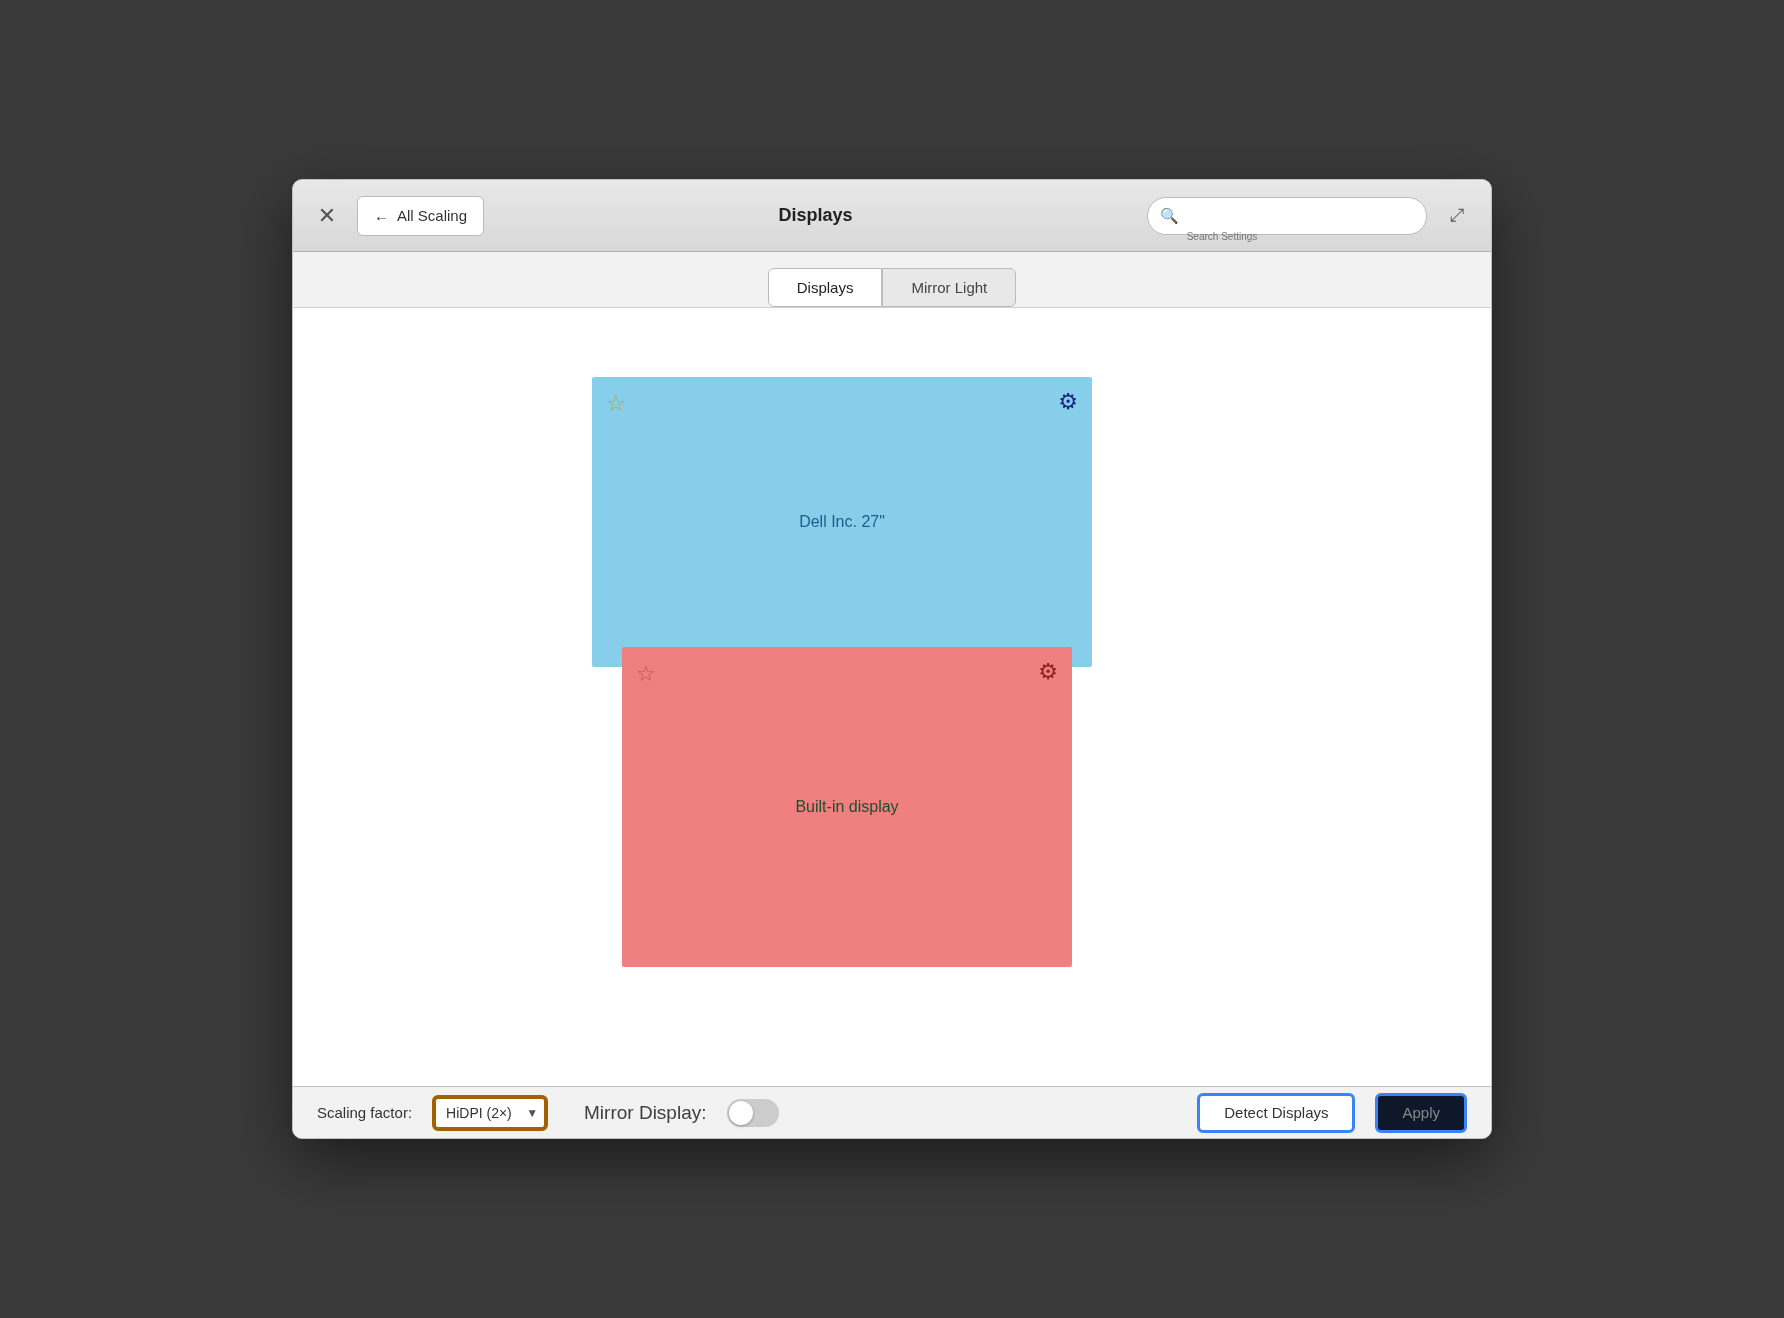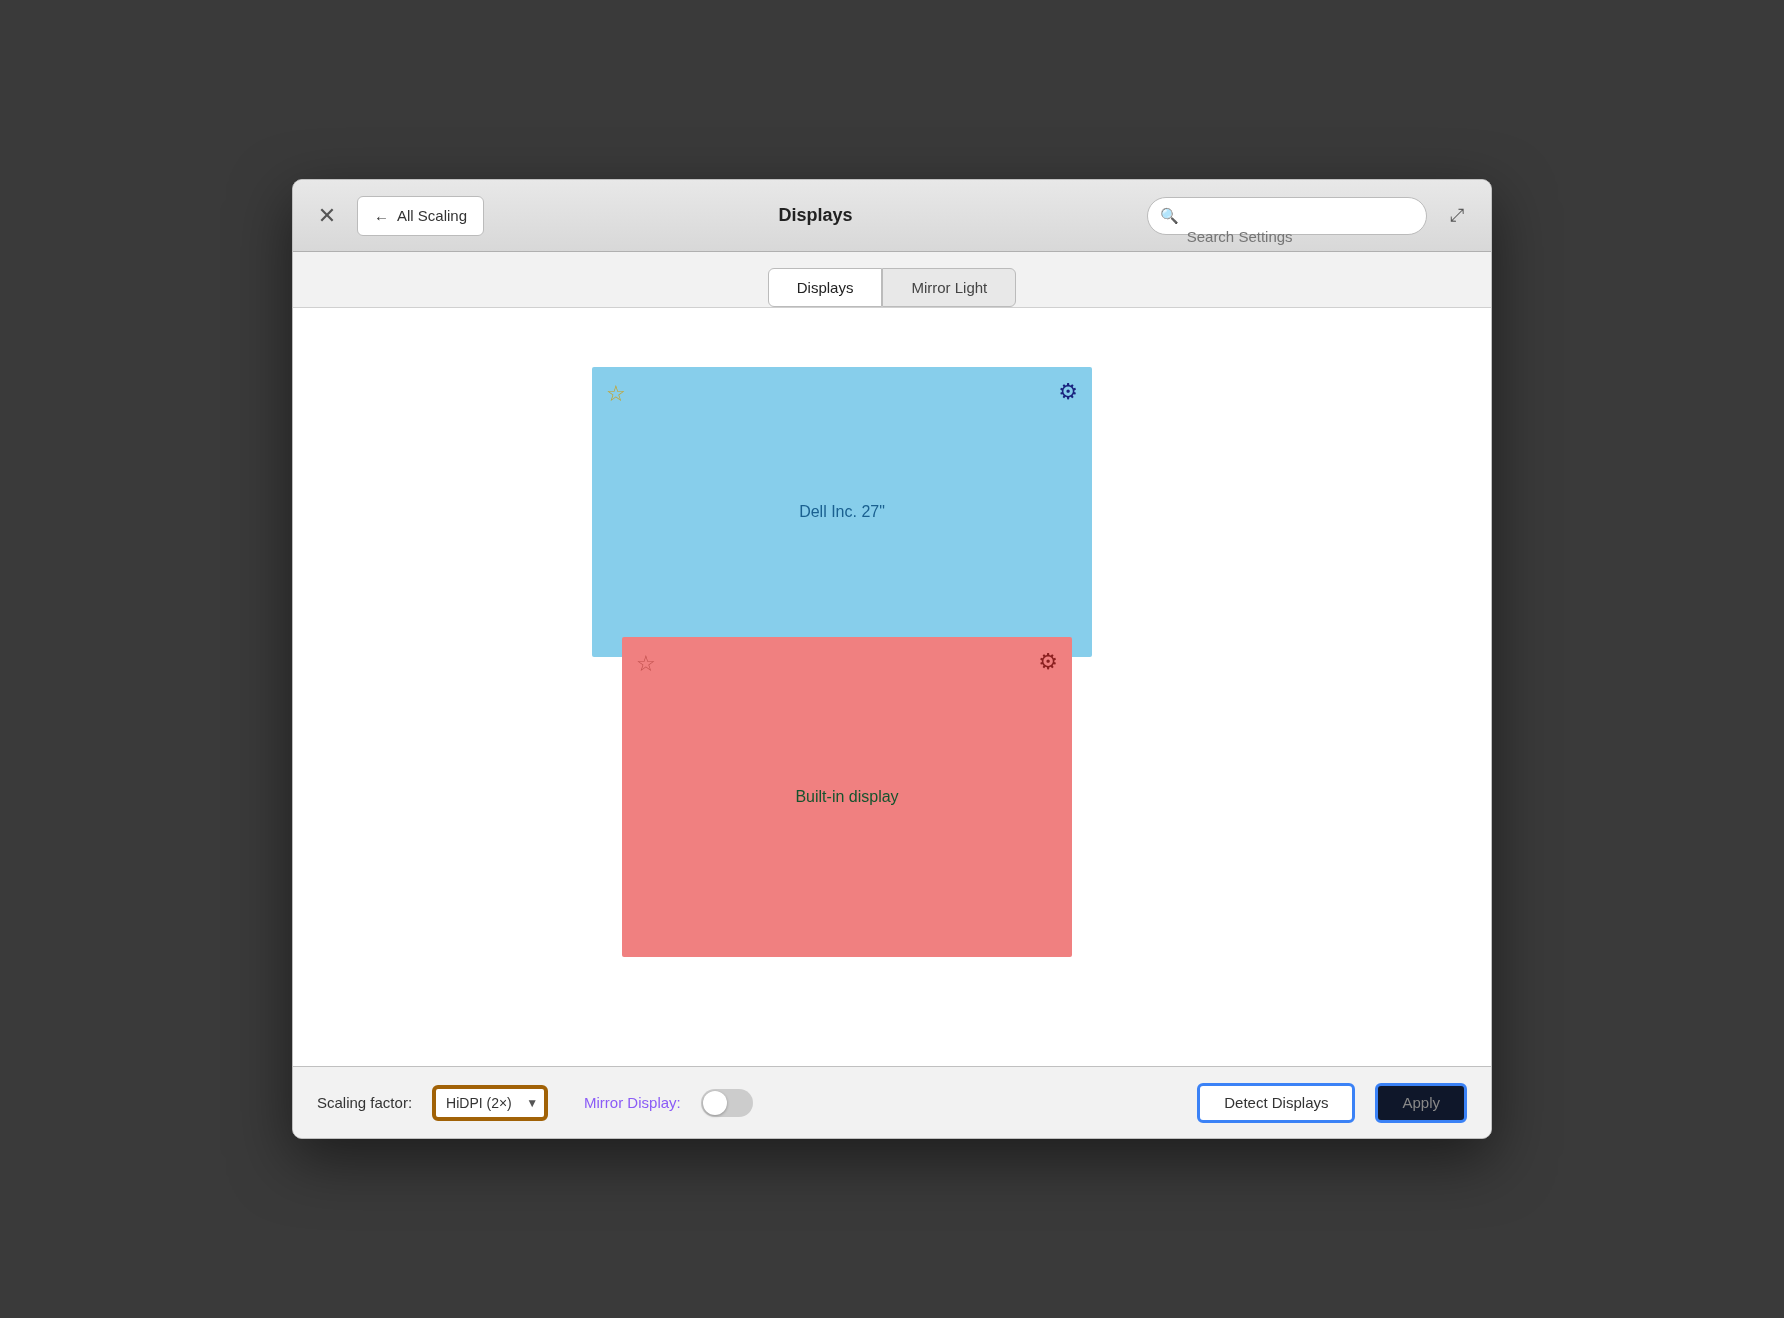--- a/index.html
+++ b/index.html
@@ -74,21 +74,21 @@
       background: #fff;
       display: flex;
       align-items: center;
       padding: 0 12px;
       gap: 8px;
     }
     .search-box input {
       border: none;
       outline: none;
       background: transparent;
-      font-size: 15px;
+      font-size: 10px;
       color: #555;
       flex: 1;
       margin-top: 41px;
     }
     .search-icon-svg { color: #888; font-size: 15px; }
     .expand-btn {
       width: 36px;
       height: 36px;
       background: none;
       border: none;
@@ -182,36 +182,36 @@
       top: 270px;
       width: 450px;
       height: 320px;
       background: #f08080;
     }
     .builtin-monitor .monitor-star { color: #c0504d; }
     .builtin-monitor .monitor-gear { color: #8b2020; }
     .builtin-monitor .monitor-label { color: #14532d; }
     
     .bottombar {
-      height: 72px;
+      height: 52px;
       background: #f2f2f2;
       border-top: 1px solid #c0c0c0;
       display: flex;
       align-items: center;
       padding: 0 24px;
       gap: 20px;
       flex-shrink: 0;
     }
     .scaling-label {
       font-size: 15px;
       color: #333;
     }
     .mirror-label {
-      font-size: 15px;
-      color: #8b5cf6;
+      font-size: 19px;
+      color: #404040;
       margin-left: 16px;
     }
     .toggle-switch {
       width: 52px;
       height: 28px;
       background: #ccc;
       border-radius: 14px;
       position: relative;
       cursor: pointer;
       border: none;

